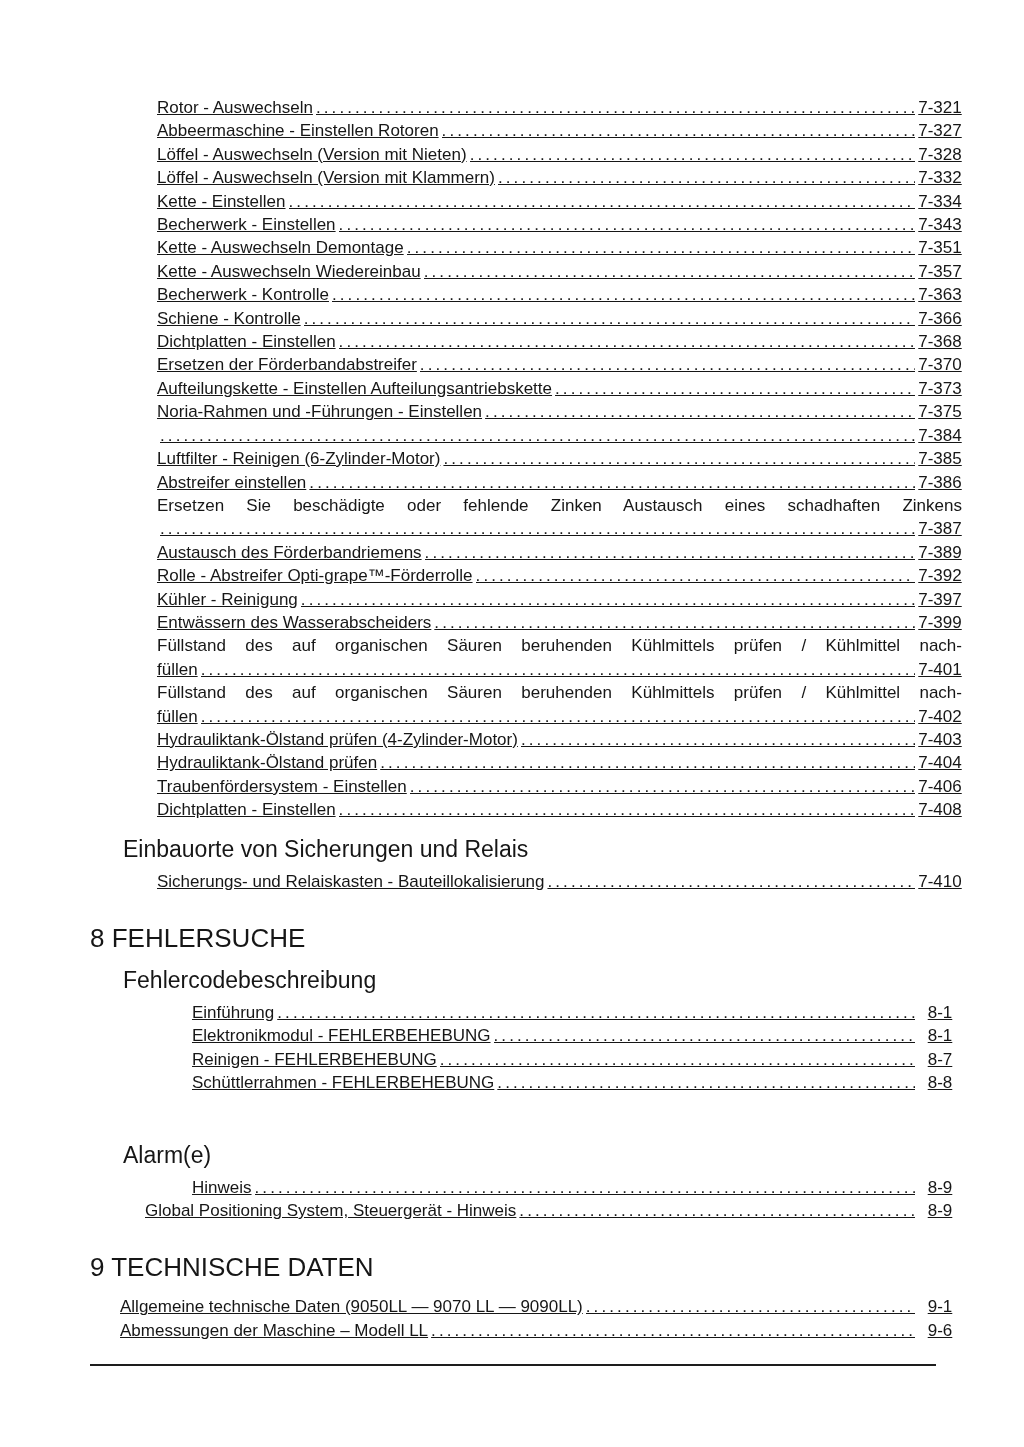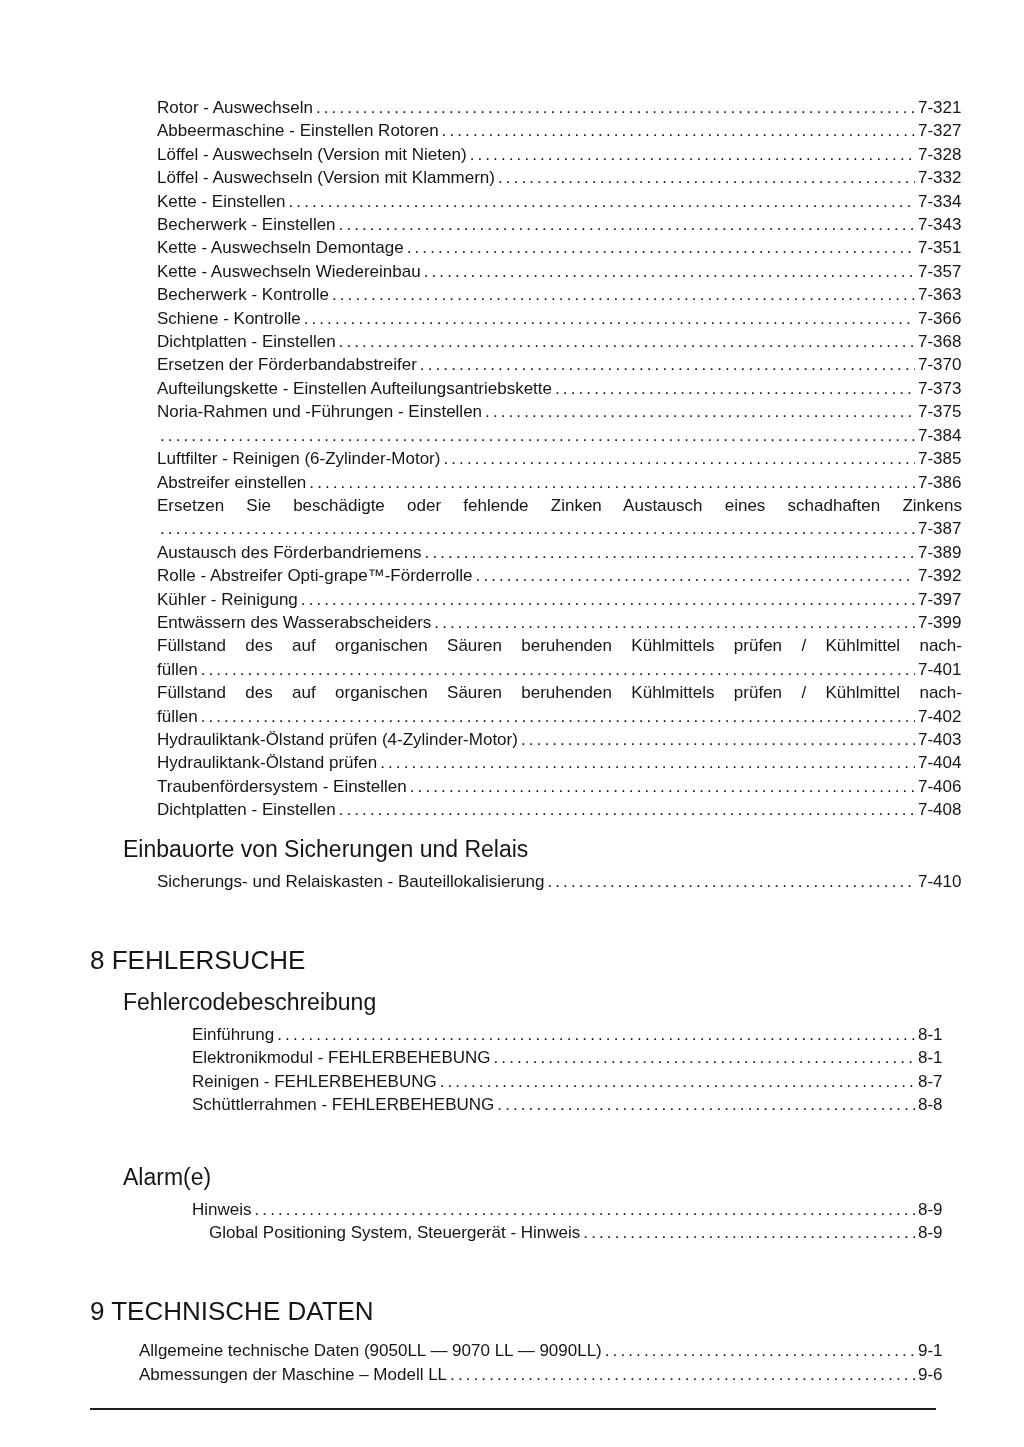--- a/index.html
+++ b/index.html
@@ -11,60 +11,61 @@
     font-family: "Liberation Sans", sans-serif;
     color: #161616;
   }
   .sheet { padding: 96px 62px 0 90px; }
 
   .entry {
     display: flex;
     align-items: baseline;
     font-size: 17px;
     line-height: 23.4px;
+    text-decoration: underline;
   }
   .entry .label { white-space: nowrap; }
   .entry .dots {
     flex: 1 1 auto;
     overflow: hidden;
     white-space: nowrap;
     letter-spacing: 3.1px;
     margin: 0 3px;
     min-width: 8px;
   }
   .entry .pnum {
     min-width: 44px;
-    text-align: left;
+    text-align: center;
     white-space: nowrap;
   }
 
   .wrapline {
     font-size: 17px;
     line-height: 23.4px;
     text-align: justify;
     text-align-last: justify;
   }
 
-  .indent-1 { margin-left: 49px; }
+  .indent-1 { margin-left: 30px; }
   .indent-2 { margin-left: 67px; }
   .indent-3 { margin-left: 102px; }
-  .indent-4 { margin-left: 119px; }
+  .indent-4 { margin-left: 55px; }
 
   .section {
     font-size: 23px;
     line-height: 28px;
     margin: 13px 0 7px 33px;
     font-weight: 400;
   }
   .section.loose { margin-top: 46px; }
 
   .chapter {
     font-size: 26px;
     line-height: 31px;
-    margin: 52px 0 12px 0;
+    margin: 30px 0 12px 0;
     font-weight: 400;
   }
   .chapter + .section { margin-top: 4px; }
 
   .rule {
     border-top: 2px solid #1d1d1d;
     width: 846px;
     margin-top: 22px;
   }
 </style>

